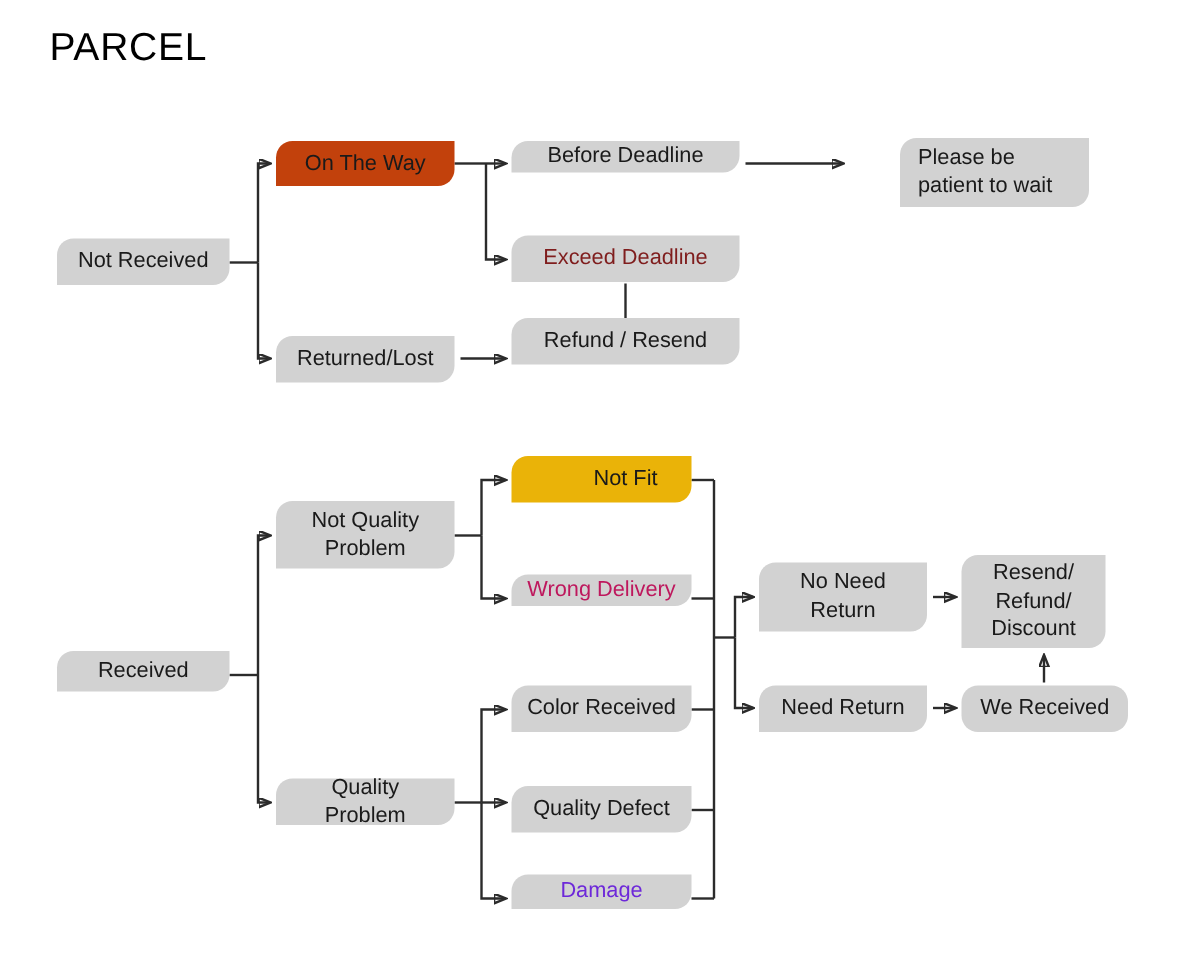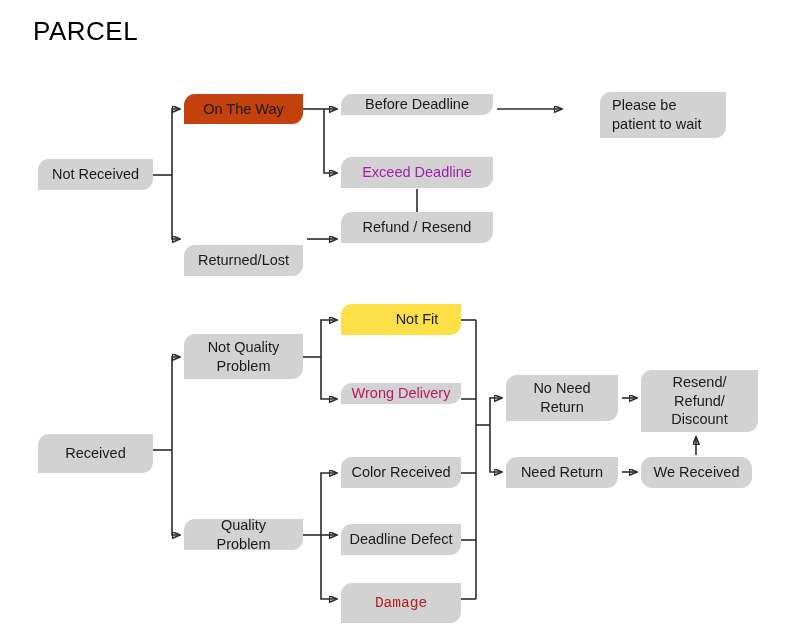--- a/index.html
+++ b/index.html
@@ -120,37 +120,37 @@
     <polyline points="622,398 637,398" marker-end="url(#arrow)" style="stroke: rgb(43, 43, 43);"></polyline>
 
     <polyline points="622,472 637,472" marker-end="url(#arrow)" style="stroke: rgb(43, 43, 43);"></polyline>
 
     <polyline points="696,455 696,437" marker-end="url(#arrow)" style="stroke: rgb(43, 43, 43);"></polyline>
   </svg>
 
   <div id="node-layer">
       <div class="node" style="left: 38px; top: 159px; width: 115px; height: 31px; background: rgb(210, 210, 210); color: rgb(26, 26, 26);">Not Received</div>
       <div class="node" style="left: 184px; top: 94px; width: 119px; height: 30px; background: #c2410c; color: rgb(26, 26, 26);">On The Way</div>
-      <div class="node" style="left: 184px; top: 224px; width: 119px; height: 31px; background: rgb(210, 210, 210); color: rgb(26, 26, 26); margin-top: 21px;">Returned/Lost</div>
+      <div class="node" style="left: 184px; top: 224px; width: 119px; height: 31px; background: rgb(210, 210, 210); color: rgb(26, 26, 26);">Returned/Lost</div>
       <div class="node" style="left: 341px; top: 94px; width: 152px; height: 21px; background: rgb(210, 210, 210); color: rgb(26, 26, 26);">Before Deadline</div>
-      <div class="node" style="left: 341px; top: 157px; width: 152px; height: 31px; background: rgb(210, 210, 210); color: #a21caf;">Exceed Deadline</div>
+      <div class="node" style="left: 341px; top: 157px; width: 152px; height: 31px; background: rgb(210, 210, 210); color: #7f1d1d;">Exceed Deadline</div>
       <div class="node" style="left: 341px; top: 212px; width: 152px; height: 31px; background: rgb(210, 210, 210); color: rgb(26, 26, 26);">Refund / Resend</div>
       <div class="node left" style="left: 566px; top: 92px; width: 126px; height: 46px; background: rgb(210, 210, 210); color: rgb(26, 26, 26); margin-left: 34px;">Please be
 patient to wait</div>
-      <div class="node" style="left: 38px; top: 434px; width: 115px; height: 39px; background: rgb(210, 210, 210); color: rgb(26, 26, 26);">Received</div>
+      <div class="node" style="left: 38px; top: 434px; width: 115px; height: 27px; background: rgb(210, 210, 210); color: rgb(26, 26, 26);">Received</div>
       <div class="node" style="left: 184px; top: 334px; width: 119px; height: 45px; background: rgb(210, 210, 210); color: rgb(26, 26, 26);">Not Quality
 Problem</div>
       <div class="node" style="left: 184px; top: 519px; width: 119px; height: 31px; background: rgb(210, 210, 210); color: rgb(26, 26, 26);">Quality Problem</div>
-      <div class="node" style="left: 341px; top: 304px; width: 120px; height: 31px; background: #fde047; color: rgb(26, 26, 26); padding-left: 40px;">Not Fit</div>
+      <div class="node" style="left: 341px; top: 304px; width: 120px; height: 31px; background: #eab308; color: rgb(26, 26, 26); padding-left: 40px;">Not Fit</div>
       <div class="node" style="left: 341px; top: 383px; width: 120px; height: 21px; background: rgb(210, 210, 210); color: #be185d;">Wrong Delivery</div>
       <div class="node" style="left: 341px; top: 457px; width: 120px; height: 31px; background: rgb(210, 210, 210); color: rgb(26, 26, 26);">Color Received</div>
-      <div class="node" style="left: 341px; top: 524px; width: 120px; height: 31px; background: rgb(210, 210, 210); color: rgb(26, 26, 26);">Deadline Defect</div>
-      <div class="node" style="left: 341px; top: 583px; width: 120px; height: 40px; background: rgb(210, 210, 210); color: #b91c1c; font-family: Liberation Mono, monospace;">Damage</div>
+      <div class="node" style="left: 341px; top: 524px; width: 120px; height: 31px; background: rgb(210, 210, 210); color: rgb(26, 26, 26);">Quality Defect</div>
+      <div class="node" style="left: 341px; top: 583px; width: 120px; height: 23px; background: rgb(210, 210, 210); color: #6d28d9;">Damage</div>
       <div class="node" style="left: 506px; top: 375px; width: 112px; height: 46px; background: rgb(210, 210, 210); color: rgb(26, 26, 26);">No Need
 Return</div>
       <div class="node" style="left: 506px; top: 457px; width: 112px; height: 31px; background: rgb(210, 210, 210); color: rgb(26, 26, 26);">Need Return</div>
-      <div class="node" style="left: 641px; top: 370px; width: 117px; height: 62px; background: rgb(210, 210, 210); color: rgb(26, 26, 26);">Resend/
+      <div class="node" style="left: 641px; top: 370px; width: 96px; height: 62px; background: rgb(210, 210, 210); color: rgb(26, 26, 26);">Resend/
 Refund/
 Discount</div>
       <div class="node" style="left: 641px; top: 457px; width: 111px; height: 31px; background: rgb(210, 210, 210); color: rgb(26, 26, 26); border-radius: 11px;">We Received</div>
     </div>
 
 </div>
 
 </body></html>

